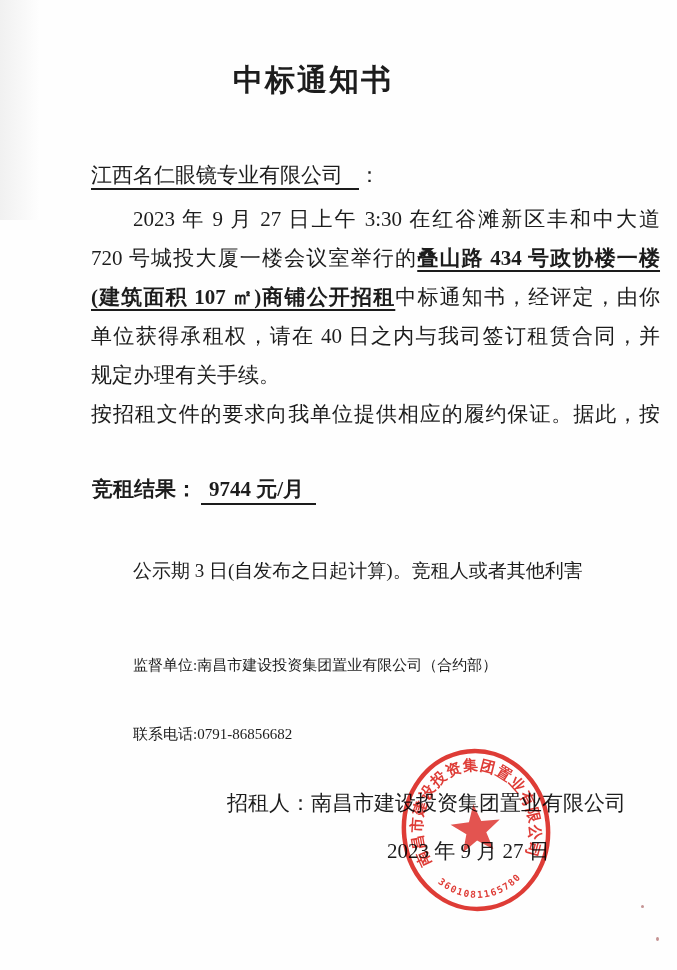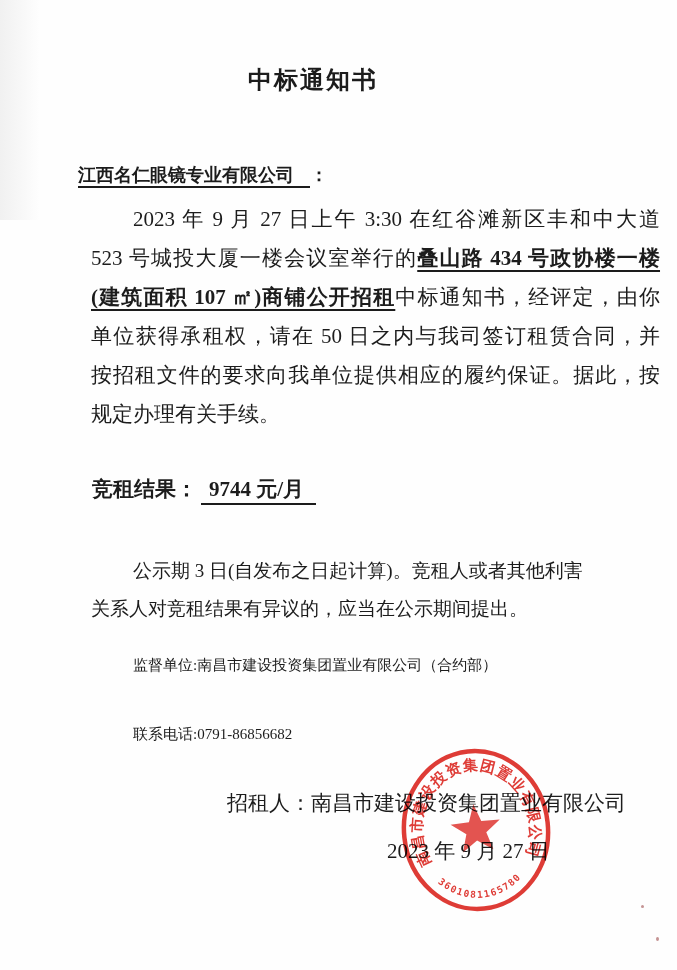--- a/index.html
+++ b/index.html
@@ -17,26 +17,26 @@
   }
   
   .scan-shade {
     position: absolute; left: 0; top: 0; width: 40px; height: 220px;
     background: linear-gradient(90deg, rgba(120,120,120,0.10), rgba(120,120,120,0));
     pointer-events: none;
   }
   .doc-title {
     position: absolute; left: 0; top: 58px; width: 626px;
     text-align: center;
-    font-size: 24px; font-weight: 700; letter-spacing: 2px;
+    font-size: 30px; font-weight: 700; letter-spacing: 2px;
     line-height: 44px;
   }
   .recipient-line {
-    position: absolute; left: 78px; top: 160px;
-    font-size: 18px; font-weight: 700; line-height: 30px;
+    position: absolute; left: 91px; top: 160px;
+    font-size: 21px; font-weight: 400; line-height: 30px;
     white-space: nowrap;
   }
   .recipient-underline {
     border-bottom: 2px solid #1c1c1c;
     padding-right: 16px; padding-bottom: 1px;
   }
   .body-para {
     position: absolute; left: 91px; top: 200px; width: 569px;
     font-size: 21px;
   }
@@ -114,32 +114,31 @@
 <div class="page">
 
   <div class="scan-shade"></div>
 
   <div class="doc-title">中标通知书</div>
 
   <div class="recipient-line"><span class="recipient-underline">江西名仁眼镜专业有限公司</span><span>：</span></div>
 
   <div class="body-para">
     <div class="para-line indent">2023 年 9 月 27 日上午 3:30 在红谷滩新区丰和中大道</div>
-    <div class="para-line"><span>523 号城投大厦一楼会议室举行的</span><span class="em-underline">叠山路 434 号政协楼一楼</span></div>
+    <div class="para-line"><span>720 号城投大厦一楼会议室举行的</span><span class="em-underline">叠山路 434 号政协楼一楼</span></div>
     <div class="para-line"><span class="em-underline">(建筑面积 107 ㎡)商铺公开招租</span><span>中标通知书，经评定，由你</span></div>
-    <div class="para-line">单位获得承租权，请在 50 日之内与我司签订租赁合同，并</div>
+    <div class="para-line">单位获得承租权，请在 40 日之内与我司签订租赁合同，并</div>
+    <div class="para-line last">规定办理有关手续。</div>
     <div class="para-line">按招租文件的要求向我单位提供相应的履约保证。据此，按</div>
-    <div class="para-line last">规定办理有关手续。</div>
   </div>
 
   <div class="result-line"><span>竞租结果：</span><span class="result-value">9744 元/月</span></div>
 
   <div class="publicity-para">
     <div class="pub-line indent">公示期 3 日(自发布之日起计算)。竞租人或者其他利害</div>
-    <div class="pub-line">关系人对竞租结果有异议的，应当在公示期间提出。</div>
   </div>
 
   <div class="supervisor-line">监督单位:南昌市建设投资集团置业有限公司（合约部）</div>
 
   <div class="phone-line">联系电话:0791-86856682</div>
 
   <div class="lessor-line">招租人：南昌市建设投资集团置业有限公司</div>
 
   <div class="date-line">2023 年 9 月 27 日</div>
 

